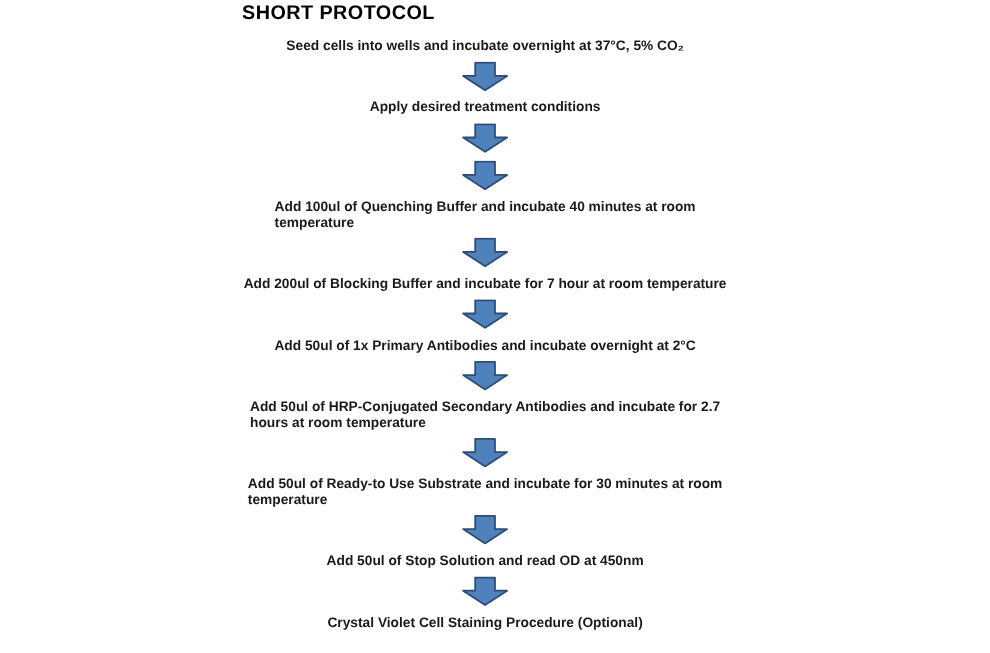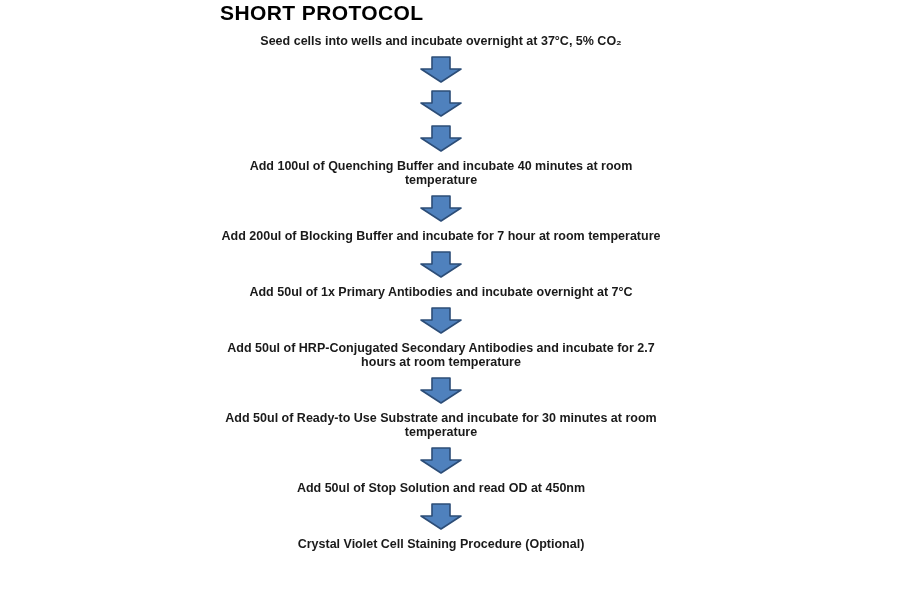--- a/index.html
+++ b/index.html
@@ -13,21 +13,21 @@
     height: 594px;
     background: var(--background, #ffffff);
     overflow: hidden;
     font-family: "Liberation Sans", sans-serif;
   }
   .title {
     position: absolute;
     left: 220px;
     top: 1px;
     margin: 0;
-    font-size: 21px;
+    font-size: 18px;
     font-weight: bold;
     letter-spacing: 0.4px;
     color: #000000;
     white-space: nowrap;
   }
   .flow {
     position: absolute;
     left: 441px;
     top: 34px;
     transform: translateX(-50%);
@@ -35,21 +35,20 @@
     display: flex;
     flex-direction: column;
     align-items: center;
     gap: 7.5px;
   }
   .step {
     font-size: 12.5px;
     line-height: 14px;
     font-weight: bold;
     color: var(--text-color, #1a1a1a);
-    text-align: center;
     white-space: pre-line;
   }
   .arrow {
     display: block;
     flex: 0 0 auto;
   }
   .arrow path {
     fill: var(--arrow-fill, #4f81bd);
     stroke: var(--arrow-border, #2c4d77);
     stroke-width: 1.6;
@@ -62,20 +61,21 @@
 <div class="canvas">
   <h1 class="title">SHORT PROTOCOL</h1>
 
   <div class="flow">
     <div class="step">Seed cells into wells and incubate overnight at 37°C, 5% CO₂</div>
 
     <svg class="arrow" width="44" height="27" viewBox="0 0 44 27" aria-hidden="true">
       <path d="M13 1 H31 V13 H42 L22 26 L2 13 H13 Z"></path>
     </svg>
 
+    <div class="step">Apply desired treatment conditions</div>
 
     <svg class="arrow" width="44" height="27" viewBox="0 0 44 27" aria-hidden="true">
       <path d="M13 1 H31 V13 H42 L22 26 L2 13 H13 Z"></path>
     </svg>
 
 
     <svg class="arrow" width="44" height="27" viewBox="0 0 44 27" aria-hidden="true">
       <path d="M13 1 H31 V13 H42 L22 26 L2 13 H13 Z"></path>
     </svg>
 
@@ -85,21 +85,21 @@
     <svg class="arrow" width="44" height="27" viewBox="0 0 44 27" aria-hidden="true">
       <path d="M13 1 H31 V13 H42 L22 26 L2 13 H13 Z"></path>
     </svg>
 
     <div class="step">Add 200ul of Blocking Buffer and incubate for 7 hour at room temperature</div>
 
     <svg class="arrow" width="44" height="27" viewBox="0 0 44 27" aria-hidden="true">
       <path d="M13 1 H31 V13 H42 L22 26 L2 13 H13 Z"></path>
     </svg>
 
-    <div class="step">Add 50ul of 1x Primary Antibodies and incubate overnight at 7°C</div>
+    <div class="step">Add 50ul of 1x Primary Antibodies and incubate overnight at 2°C</div>
 
     <svg class="arrow" width="44" height="27" viewBox="0 0 44 27" aria-hidden="true">
       <path d="M13 1 H31 V13 H42 L22 26 L2 13 H13 Z"></path>
     </svg>
 
     <div class="step">Add 50ul of HRP-Conjugated Secondary Antibodies and incubate for 2.7
 hours at room temperature</div>
 
     <svg class="arrow" width="44" height="27" viewBox="0 0 44 27" aria-hidden="true">
       <path d="M13 1 H31 V13 H42 L22 26 L2 13 H13 Z"></path>

